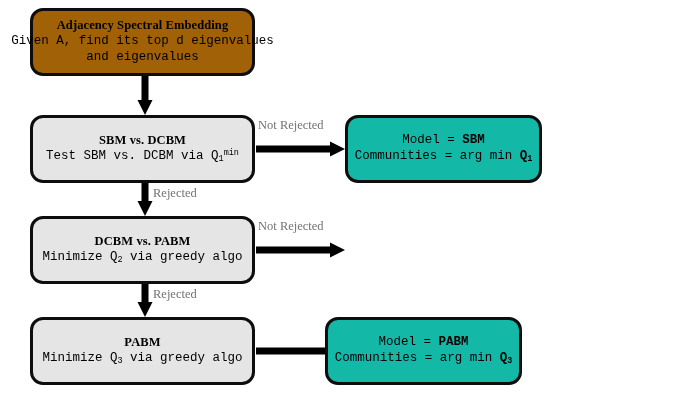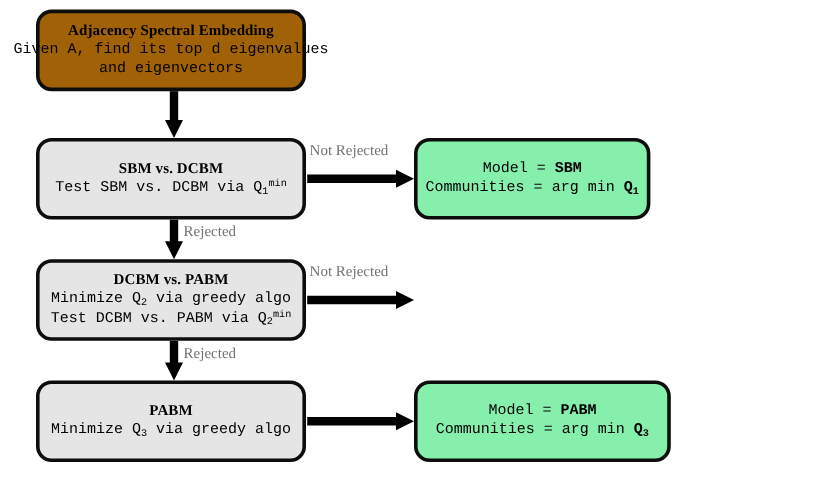--- a/index.html
+++ b/index.html
@@ -42,30 +42,30 @@
     letter-spacing: .1px;
   }
   .node .ln {
     font-weight: normal;
     white-space: nowrap;
     font-family: Liberation Mono, monospace;
   }
 
   .green  { background: #a16207; }
   .blue   { background: #e5e5e5; align-items: center; }
-  .yellow { background: #86efac; }
+  .yellow { background: #14b8a6; }
 
   
   #n-ase   { left: 30px;  top: 8px;   width: 225px; height: 68px; }
   #n-sbm   { left: 30px;  top: 115px; width: 225px; height: 68px; }
   #n-dcbm  { left: 30px;  top: 216px; width: 225px; height: 68px; }
   #n-pabm  { left: 30px;  top: 317px; width: 225px; height: 68px; }
   #r-sbm   { left: 345px; top: 115px; width: 197px; height: 68px; }
   #r-dcbm  { left: 345px; top: 216px; width: 197px; height: 68px; }
-  #r-pabm  { left: 345px; top: 317px; width: 214px; height: 68px; }
+  #r-pabm  { left: 325px; top: 317px; width: 197px; height: 68px; }
 
   
   .arrow { position: absolute; }
   .arrow svg { display: block; overflow: visible; }
 
   
   .edge-label {
     position: absolute;
     font-size: 12.5px;
     font-family: "Liberation Serif", "DejaVu Serif", serif;
@@ -132,32 +132,31 @@
 
   <div class="edge-label" style="left:153px; top:186px;">Rejected</div>
 
   <div class="edge-label" style="left:258px; top:219px;">Not Rejected</div>
 
   <div class="edge-label" style="left:153px; top:287px;">Rejected</div>
 
   <div class="node green" id="n-ase">
     <div class="ttl">Adjacency Spectral Embedding</div>
     <div class="ln">Given A, find its top d eigenvalues</div>
-    <div class="ln">and eigenvectors</div>
+    <div class="ln">and eigenvalues</div>
   </div>
 
   <div class="node blue" id="n-sbm">
     <div class="ttl">SBM vs. DCBM</div>
     <div class="ln"><span>Test SBM vs. DCBM via Q</span><sub>1</sub><sup>min</sup></div>
   </div>
 
   <div class="node blue" id="n-dcbm">
     <div class="ttl">DCBM vs. PABM</div>
     <div class="ln"><span>Minimize Q</span><sub>2</sub><span> via greedy algo</span></div>
-    <div class="ln"><span>Test DCBM vs. PABM via Q</span><sub>2</sub><sup>min</sup></div>
   </div>
 
   <div class="node blue" id="n-pabm">
     <div class="ttl">PABM</div>
     <div class="ln"><span>Minimize Q</span><sub>3</sub><span> via greedy algo</span></div>
   </div>
 
   <div class="node yellow" id="r-sbm">
     <div class="ln"><span>Model = </span><b>SBM</b></div>
     <div class="ln"><span>Communities = arg min </span><b class="bq">Q</b><b class="bq"><sub>1</sub></b></div>

